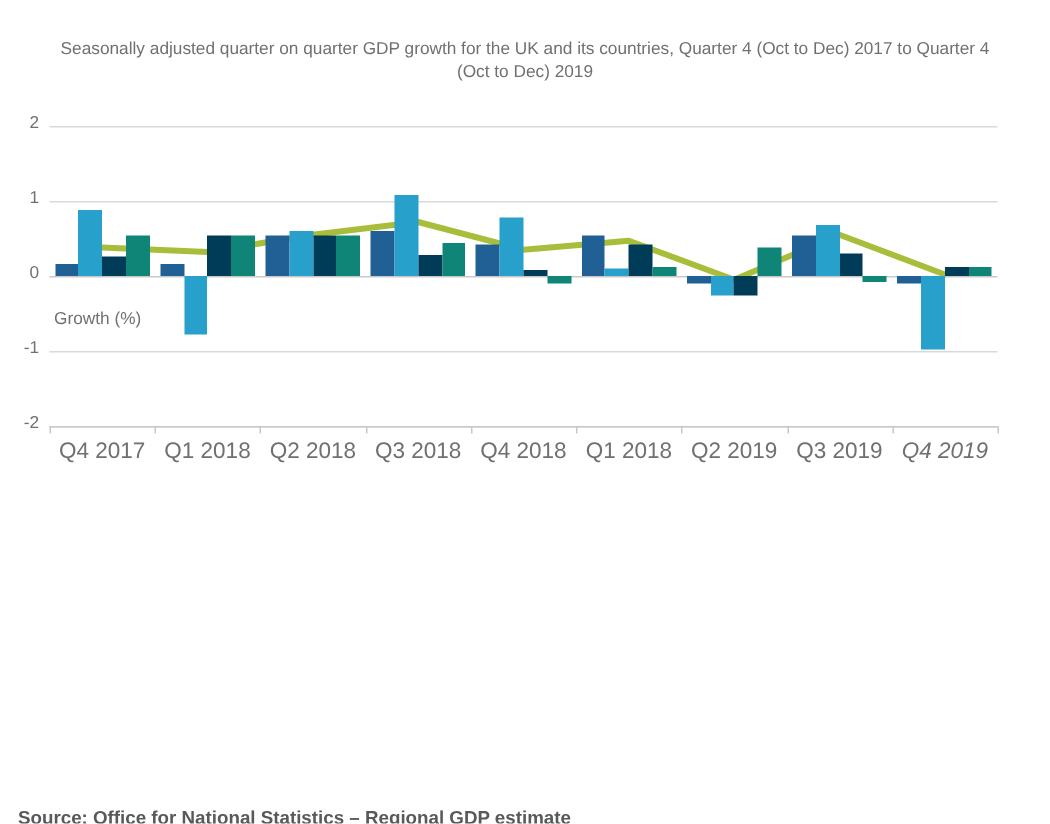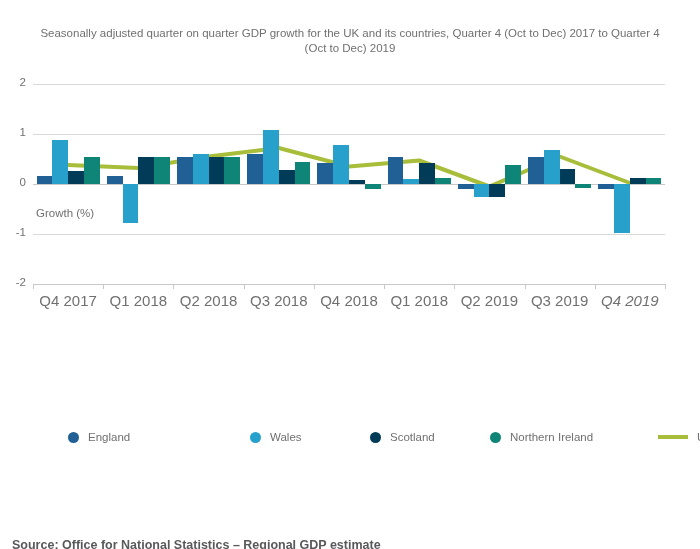--- a/index.html
+++ b/index.html
@@ -227,38 +227,16 @@
       <div class="tick" style="left: 173.444px;"></div>
       <div class="tick" style="left: 243.667px;"></div>
       <div class="tick" style="left: 313.889px;"></div>
       <div class="tick" style="left: 384.111px;"></div>
       <div class="tick" style="left: 454.333px;"></div>
       <div class="tick" style="left: 524.556px;"></div>
       <div class="tick" style="left: 594.778px;"></div>
       <div class="tick" style="left: 665px;"></div>
     </div>
 
-  <div class="legend" id="legend">
-      <div class="legend-item" style="left: 8px;">
-        <span class="legend-dot" style="background: rgb(32, 96, 149);"></span>
-        <span>England</span>
-      </div>
-      <div class="legend-item" style="left: 190px;">
-        <span class="legend-dot" style="background: rgb(39, 160, 204);"></span>
-        <span>Wales</span>
-      </div>
-      <div class="legend-item" style="left: 310px;">
-        <span class="legend-dot" style="background: rgb(0, 60, 87);"></span>
-        <span>Scotland</span>
-      </div>
-      <div class="legend-item" style="left: 430px;">
-        <span class="legend-dot" style="background: rgb(15, 133, 119);"></span>
-        <span>Northern Ireland</span>
-      </div>
-      <div class="legend-item" style="left: 598px;">
-        <span class="legend-line" style="background: rgb(168, 189, 58);"></span>
-        <span>UK</span>
-      </div>
-    </div>
 
   <div class="source">Source: Office for National Statistics – Regional GDP estimate</div>
 
 </div>
 
 </body></html>

